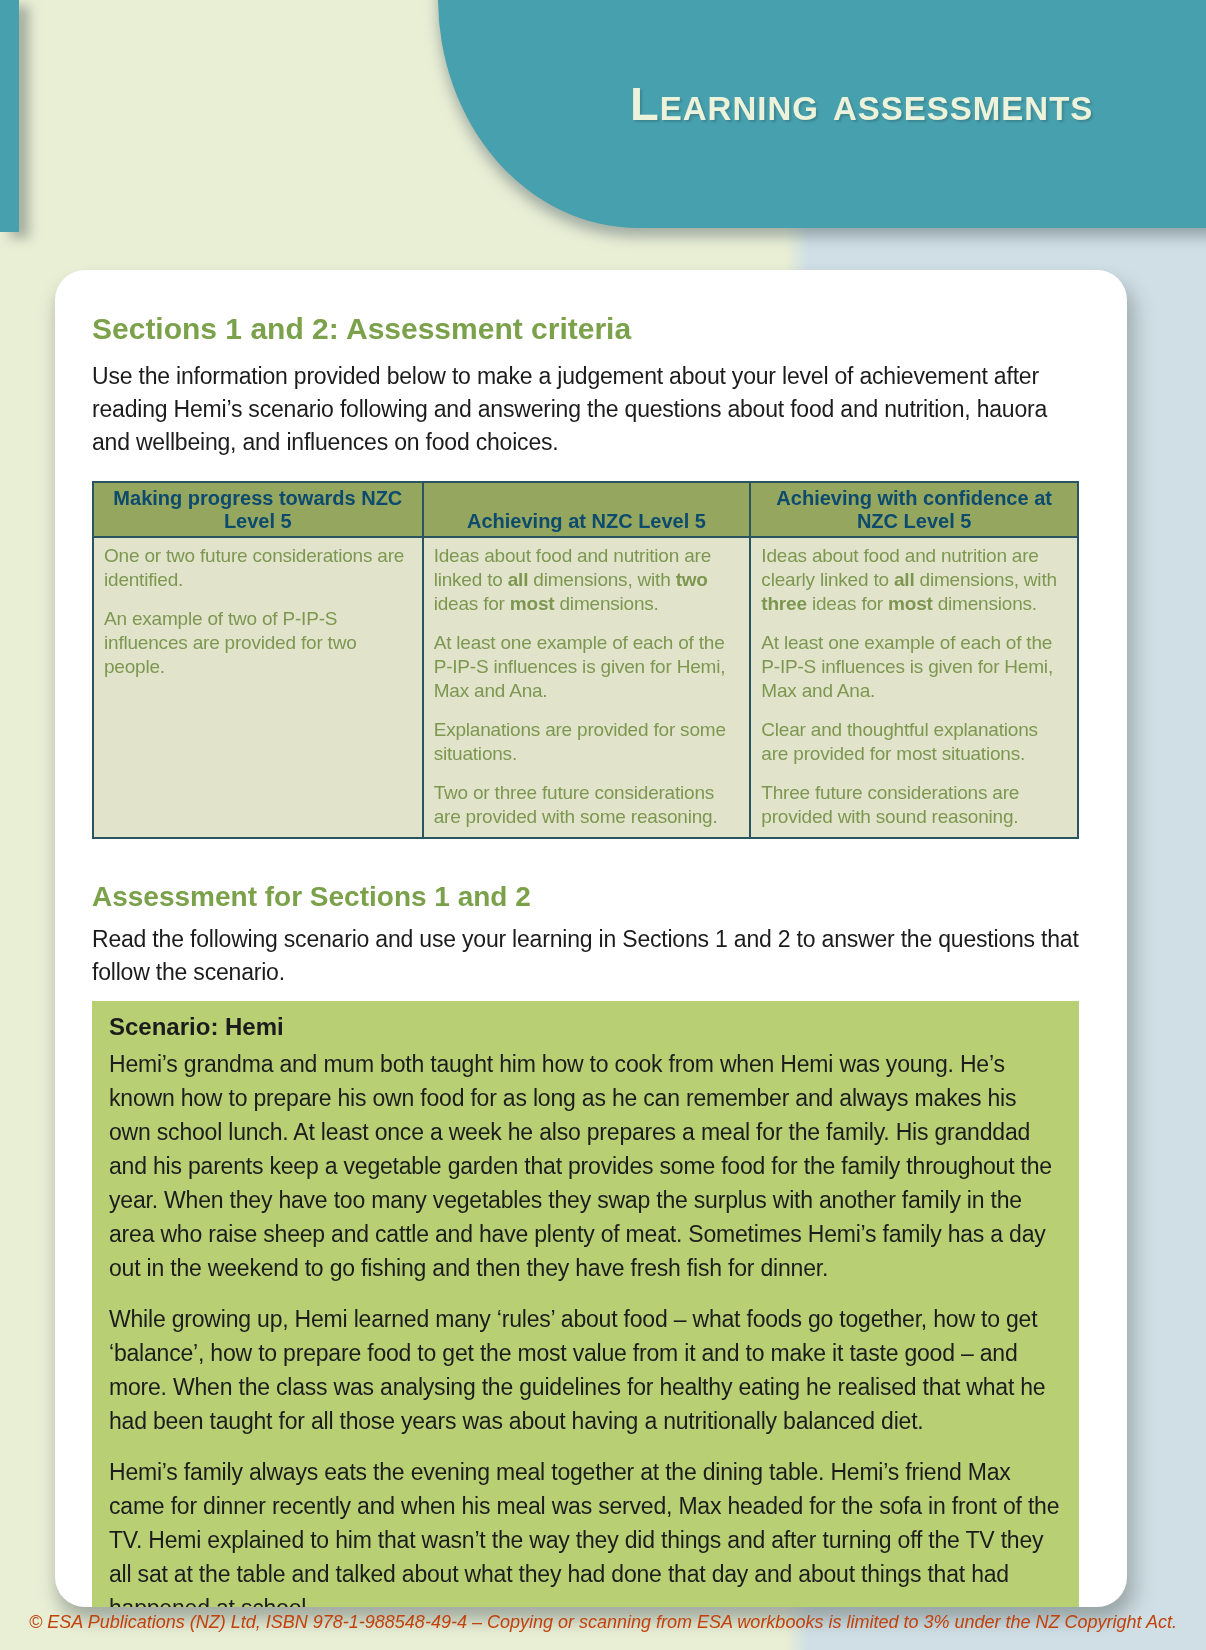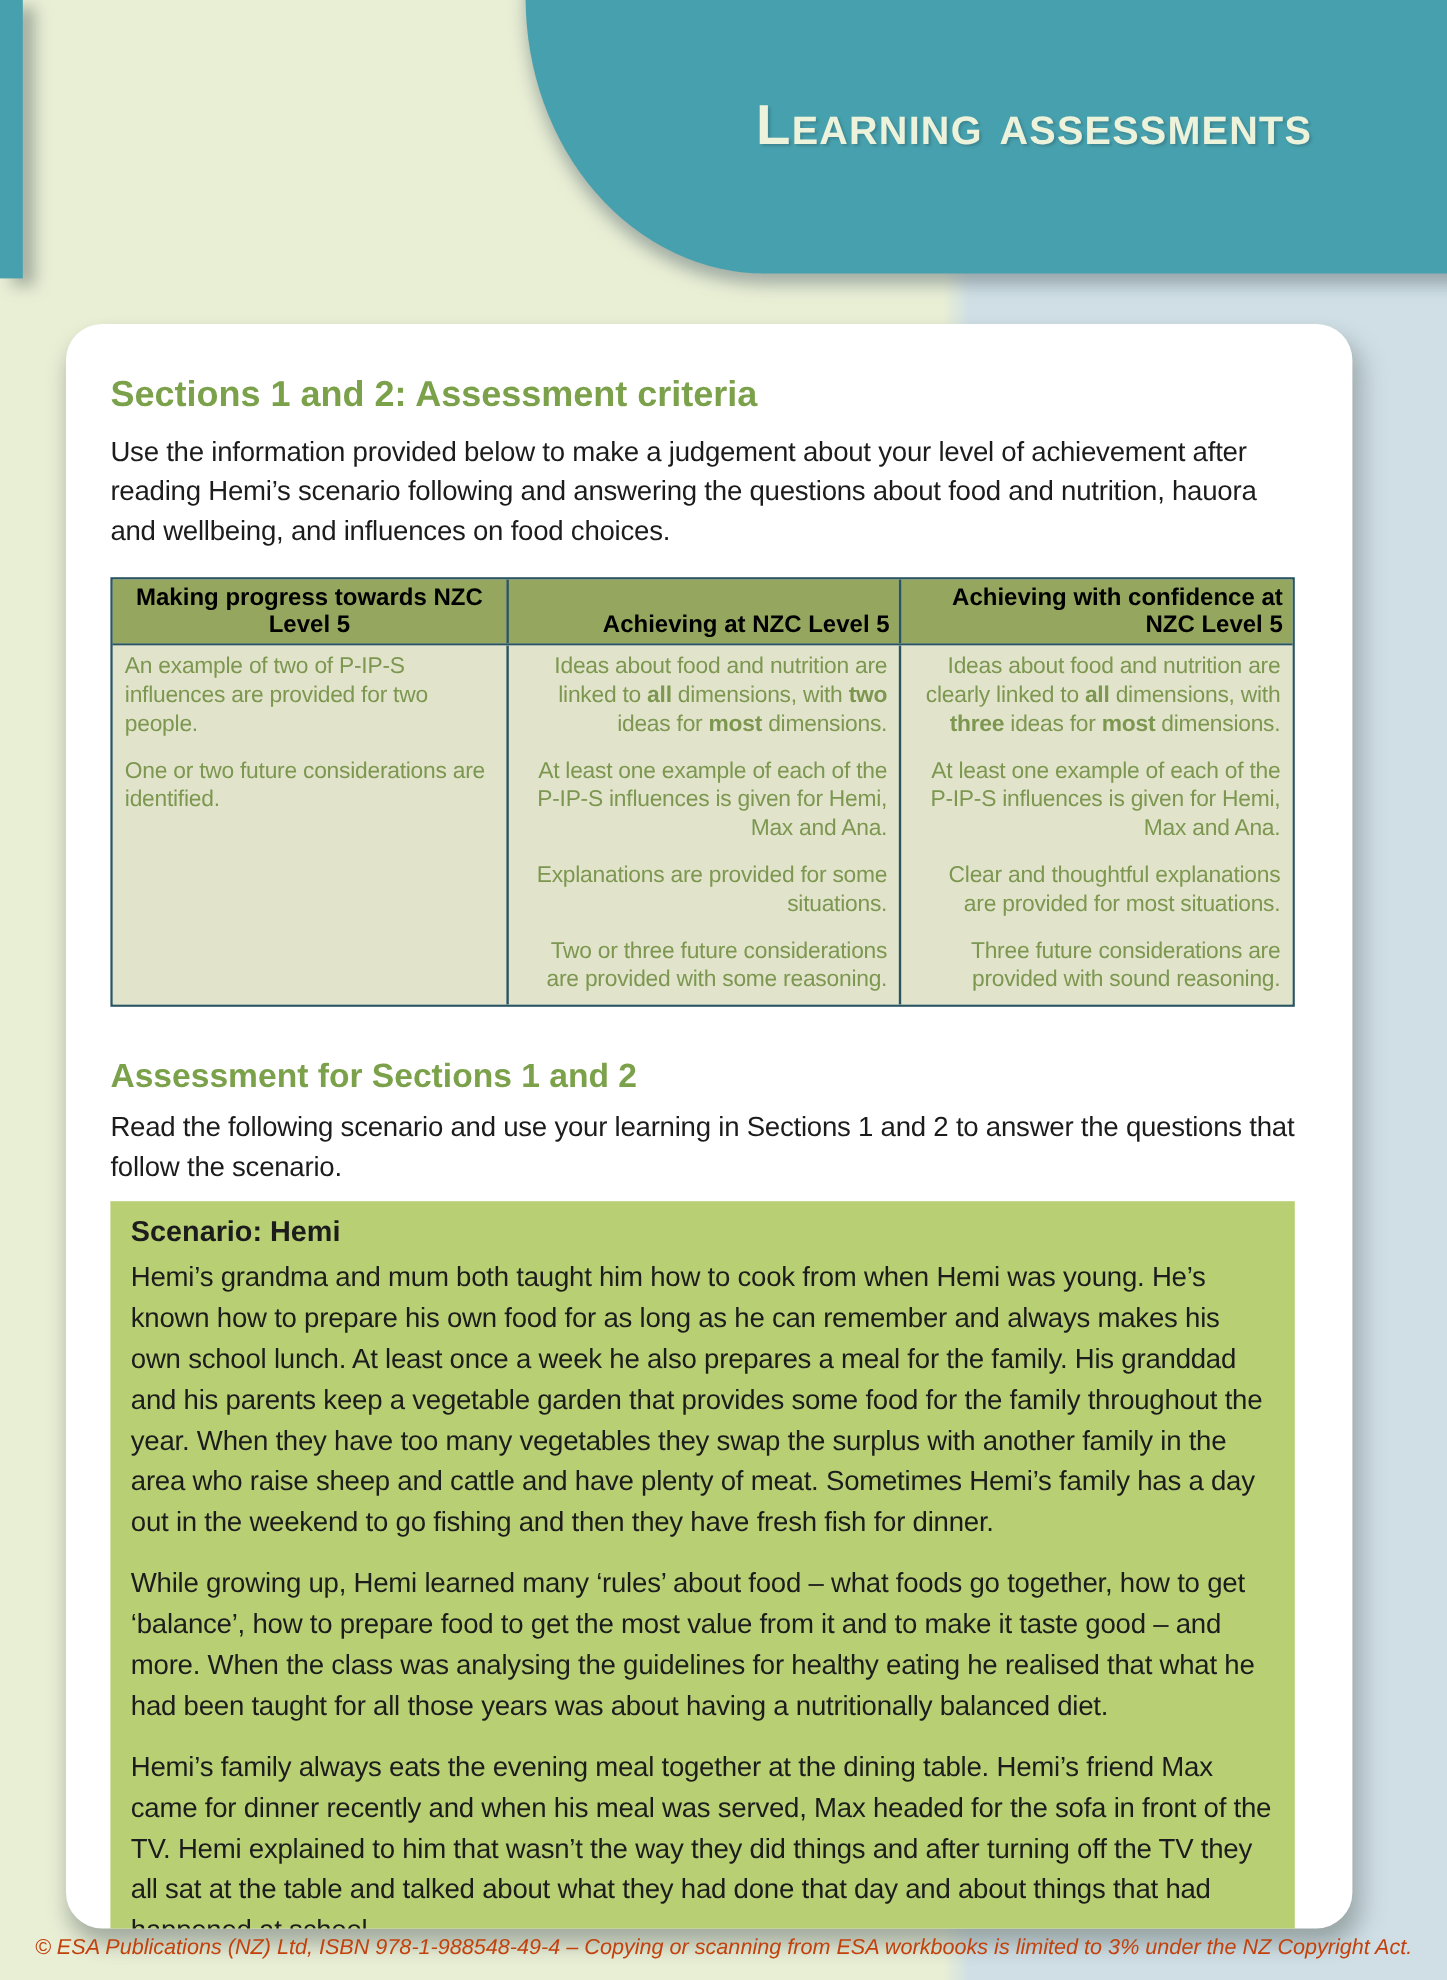--- a/index.html
+++ b/index.html
@@ -59,26 +59,26 @@
     border:2px solid #2a5560;
     width:100%;
   }
   .tbl-title {
     background:#95a65e; color:#ffffff; font-weight:bold;
     font-size:19px; text-align:center; padding:3px 4px;
     border-bottom:2px solid #2a5560;
   }
   .tbl-head, .tbl-body { display:grid; grid-template-columns:1fr 1fr 1fr; }
   .tbl-head > div {
-    background:#95a65e; color:#000000; font-weight:bold;
+    background:#95a65e; color:#0c4a6e; font-weight:bold;
     font-size:20px; line-height:23px; text-align:center;
     padding:4px 8px 3px;
     display:flex; flex-direction:column; justify-content:flex-end;
   }
-  .tbl-head > div + div, .tbl-body > div + div { border-left:2px solid #2a5560;text-align:right; }
+  .tbl-head > div + div, .tbl-body > div + div { border-left:2px solid #2a5560; }
   .tbl-body { border-top:2px solid #2a5560; }
   .tbl-body > div {
     background:#e1e4cb; color:#7d9750;
     font-size:19px; line-height:24px; letter-spacing:-0.2px;
     padding:6px 10px 8px; min-height:236px;
   }
   .tbl-body p { margin-bottom:15px; }
   .tbl-body p:last-child { margin-bottom:0; }
   .tbl-body b { font-weight:bold; }
 
@@ -122,22 +122,22 @@
         </div>
       <div>
           <span>Achieving at NZC Level 5</span>
         </div>
       <div>
           <span>Achieving with confidence at NZC Level 5</span>
         </div>
     </div>
     <div class="tbl-body">
       <div>
+          <p>One or two future considerations are identified.</p>
           <p>An example of two of P-IP-S influences are provided for two people.</p>
-          <p>One or two future considerations are identified.</p>
         </div>
       <div>
           <p>Ideas about food and nutrition are linked to <b>all</b> dimensions, with <b>two</b> ideas for <b>most</b> dimensions.</p>
           <p>At least one example of each of the P-IP-S influences is given for Hemi, Max and Ana.</p>
           <p>Explanations are provided for some situations.</p>
           <p>Two or three future considerations are provided with some reasoning.</p>
         </div>
       <div>
           <p>Ideas about food and nutrition are clearly linked to <b>all</b> dimensions, with <b>three</b> ideas for <b>most</b> dimensions.</p>
           <p>At least one example of each of the P-IP-S influences is given for Hemi, Max and Ana.</p>

